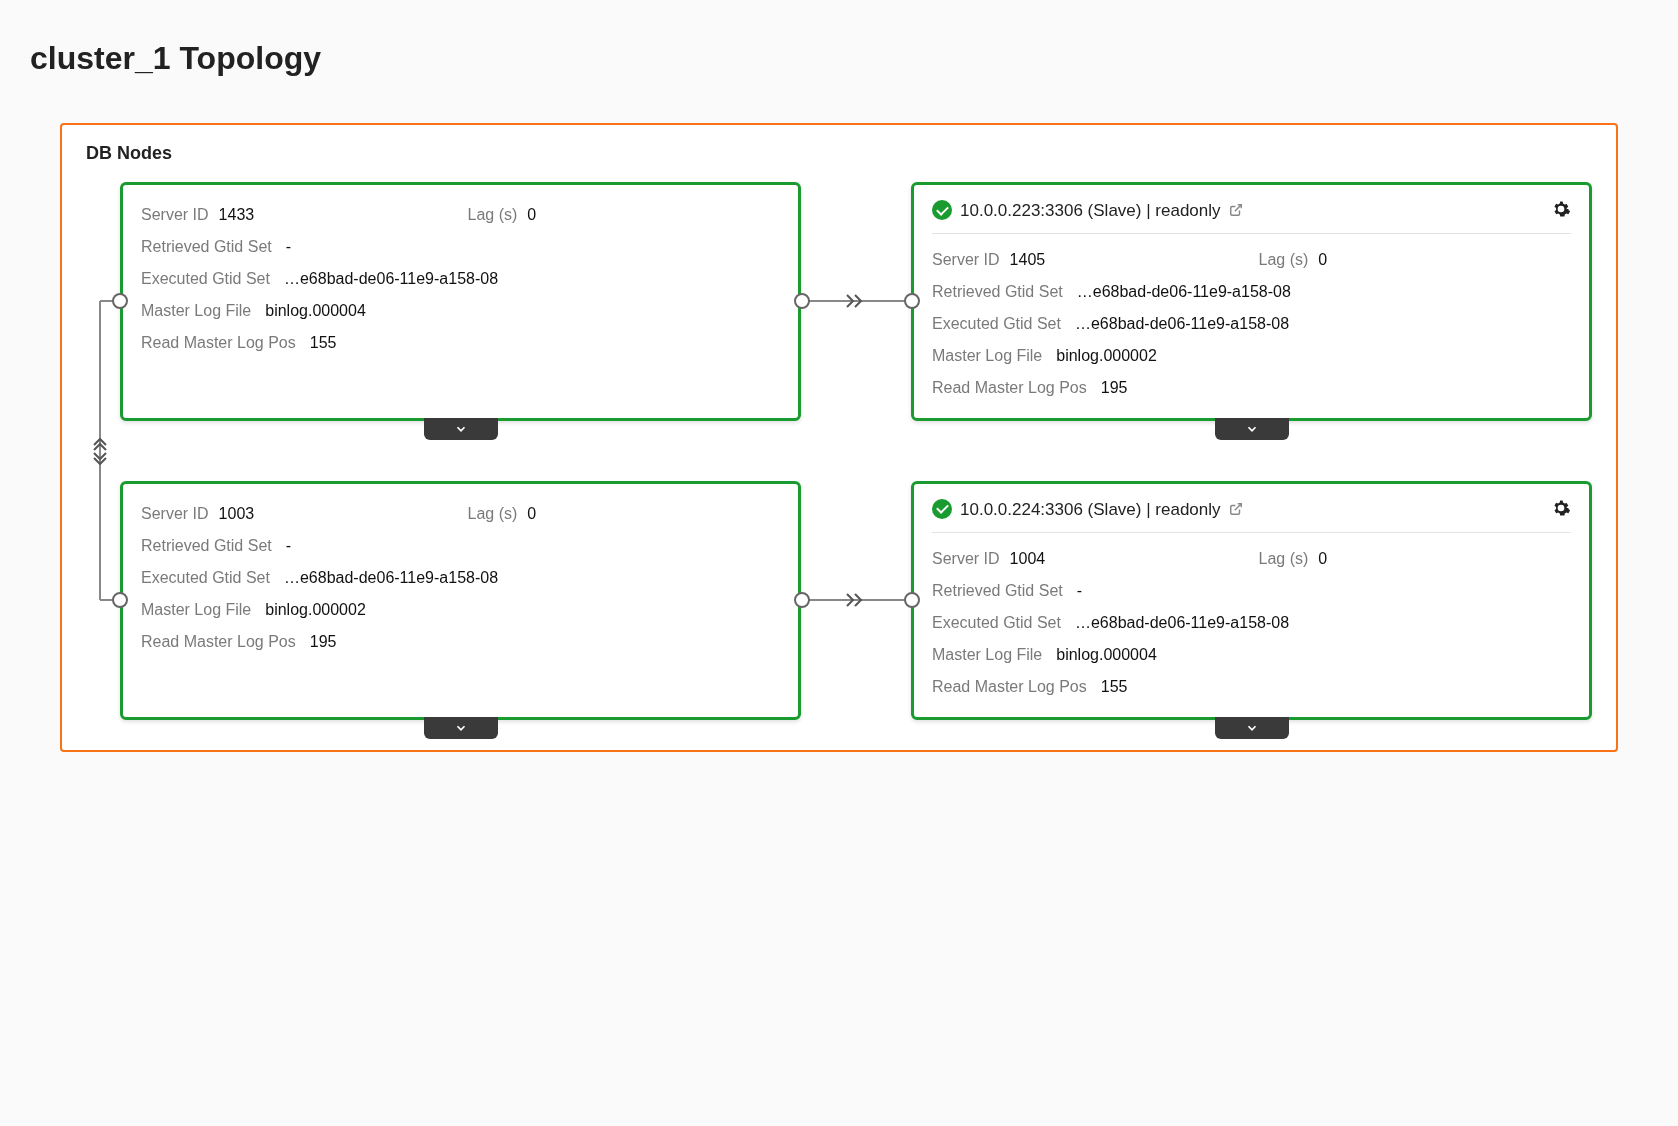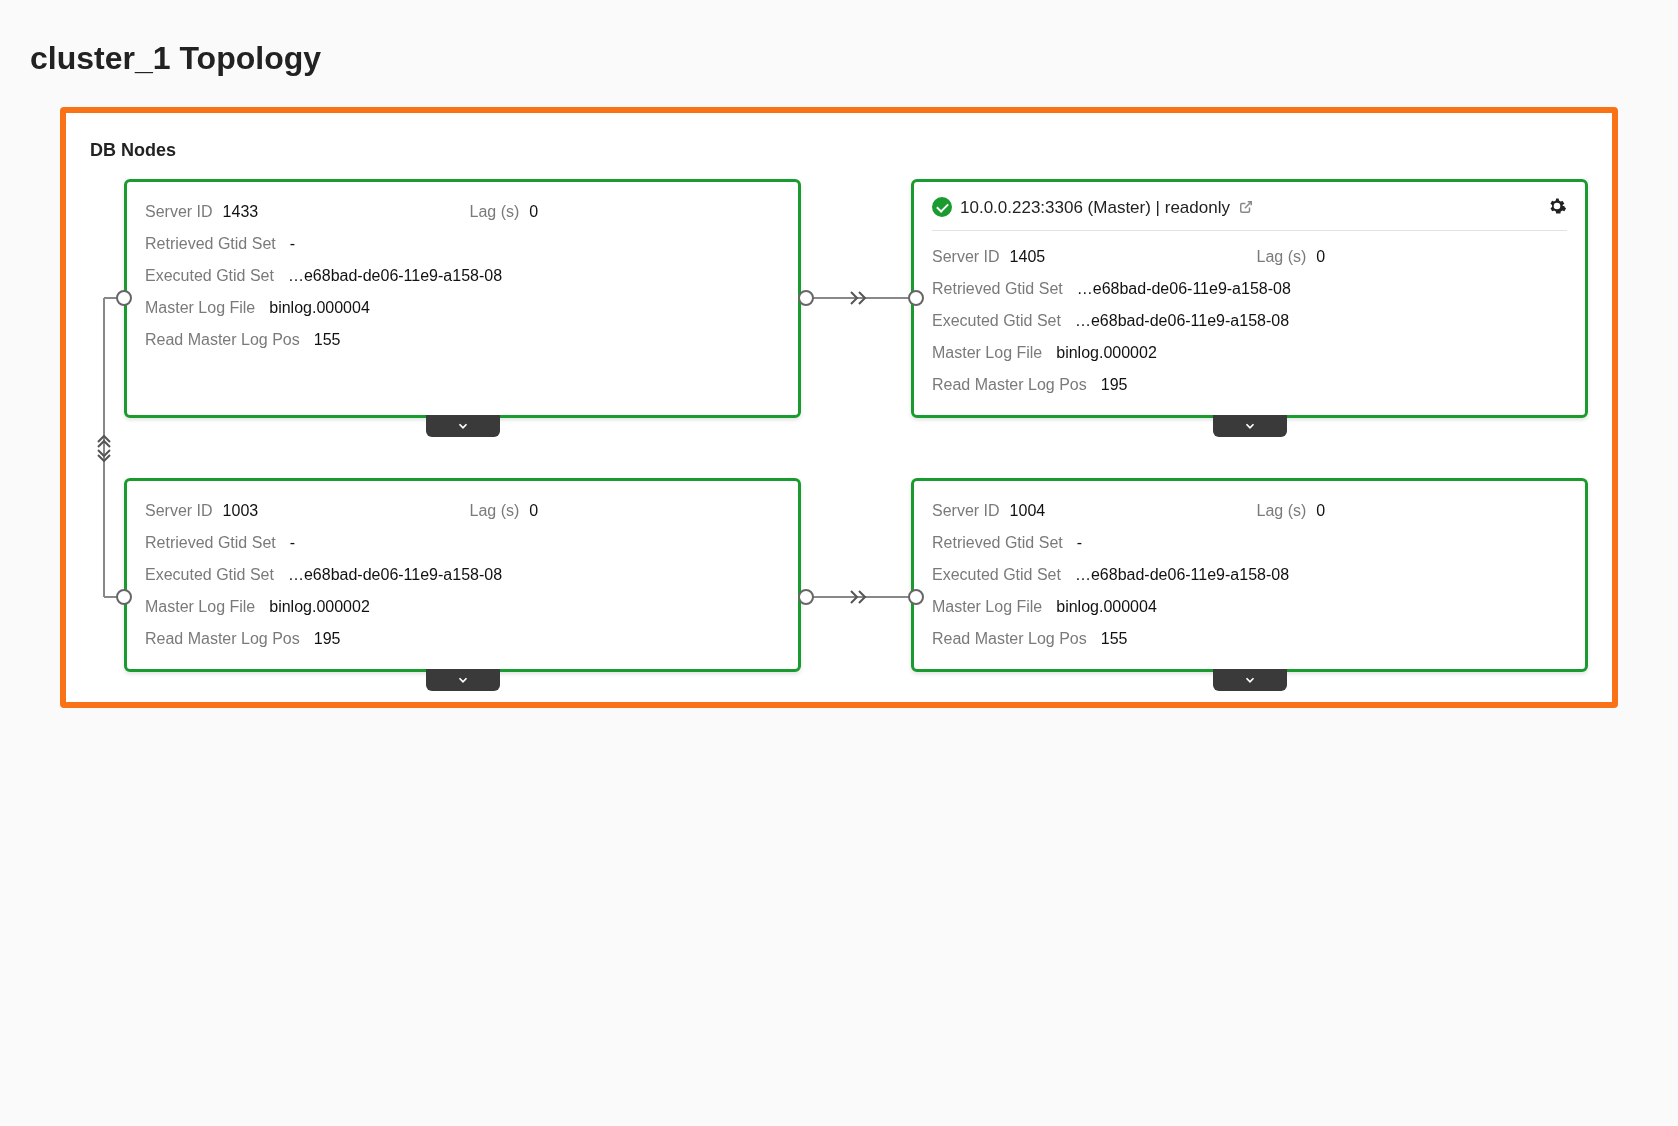--- a/index.html
+++ b/index.html
@@ -5,27 +5,27 @@
 * { box-sizing: border-box; margin: 0; padding: 0; }
 body {
   font-family: -apple-system, BlinkMacSystemFont, "Helvetica Neue", Arial, sans-serif;
   background: #fafafa;
   padding: 20px;
   color: #222;
 }
 h1.page-title {
   font-size: 32px;
   font-weight: 700;
-  margin: 20px 10px 30px 10px;
+  margin: 20px 10px 46px 10px;
 }
 .panel {
   background: #fff;
-  border: 6px solid #f97316;
+  border: 2px solid #f97316;
   border-radius: 4px;
-  padding: 27px 24px 30px 24px;
+  padding: 18px 24px 30px 24px;
   margin: 0 40px;
   position: relative;
 }
 .panel-title {
   font-size: 18px;
   font-weight: 600;
   margin-bottom: 18px;
 }
 .grid {
   position: relative;
@@ -185,21 +185,21 @@
         <svg width="14" height="14" viewBox="0 0 24 24" fill="none" stroke="#fff" stroke-width="3">
             <polyline points="6 9 12 15 18 9"></polyline>
           </svg>
       </div>
     </div>
 
     <div class="node" id="node1">
       <div class="node-header">
         <span class="check-icon"></span>
         <span class="node-title">
-          <span>10.0.0.223:3306 (Master) | readonly</span>
+          <span>10.0.0.223:3306 (Slave) | readonly</span>
           <span class="ext-icon">
             <svg width="14" height="14" viewBox="0 0 24 24" fill="none" stroke="#888" stroke-width="2.5">
                 <path d="M18 13v6a2 2 0 0 1-2 2H5a2 2 0 0 1-2-2V8a2 2 0 0 1 2-2h6"></path>
                 <path d="M15 3h6v6"></path>
                 <path d="M10 14L21 3"></path>
               </svg>
           </span>
         </span>
         <span class="gears-icon">
           <svg width="20" height="20" viewBox="0 0 24 24" fill="#222">
@@ -272,20 +272,38 @@
           </div>
       </div>
       <div class="expand-tab">
         <svg width="14" height="14" viewBox="0 0 24 24" fill="none" stroke="#fff" stroke-width="3">
             <polyline points="6 9 12 15 18 9"></polyline>
           </svg>
       </div>
     </div>
 
     <div class="node" id="node3">
+      <div class="node-header">
+        <span class="check-icon"></span>
+        <span class="node-title">
+          <span>10.0.0.224:3306 (Slave) | readonly</span>
+          <span class="ext-icon">
+            <svg width="14" height="14" viewBox="0 0 24 24" fill="none" stroke="#888" stroke-width="2.5">
+                <path d="M18 13v6a2 2 0 0 1-2 2H5a2 2 0 0 1-2-2V8a2 2 0 0 1 2-2h6"></path>
+                <path d="M15 3h6v6"></path>
+                <path d="M10 14L21 3"></path>
+              </svg>
+          </span>
+        </span>
+        <span class="gears-icon">
+          <svg width="20" height="20" viewBox="0 0 24 24" fill="#222">
+              <path d="M12 8a4 4 0 1 0 0 8 4 4 0 0 0 0-8zm9 4a7 7 0 0 1-.1 1.2l2 1.6-2 3.4-2.4-.8a7 7 0 0 1-2 1.2l-.4 2.5H11l-.4-2.5a7 7 0 0 1-2-1.2l-2.4.8-2-3.4 2-1.6A7 7 0 0 1 6 12a7 7 0 0 1 .1-1.2l-2-1.6 2-3.4 2.4.8a7 7 0 0 1 2-1.2L11 3h3l.4 2.5a7 7 0 0 1 2 1.2l2.4-.8 2 3.4-2 1.6c.1.4.1.8.1 1.2z"></path>
+            </svg>
+        </span>
+      </div>
       <div class="node-body">
         <div class="row dual">
           <div class="col">
               <span class="label">Server ID</span>
               <span class="value">1004</span>
             </div>
           <div class="col">
               <span class="label">Lag (s)</span>
               <span class="value">0</span>
             </div>

